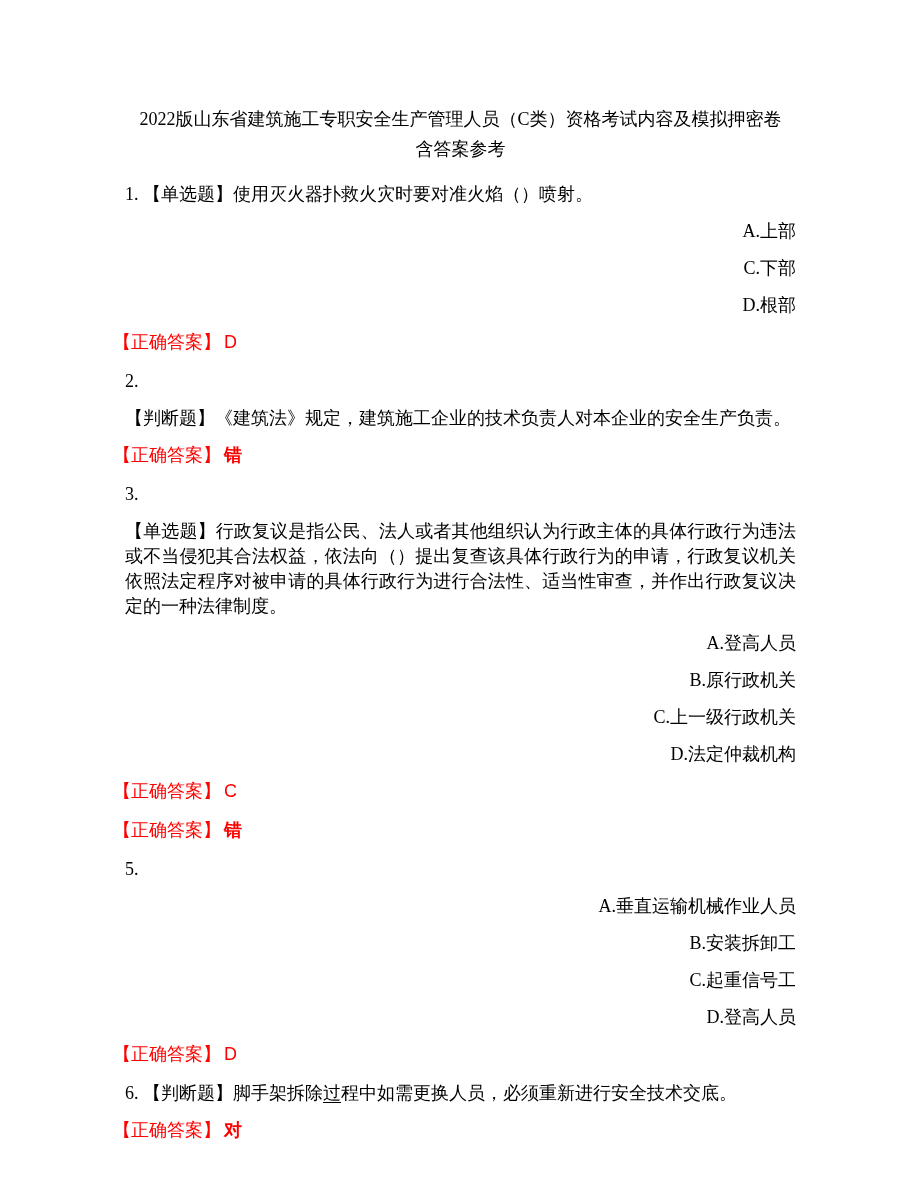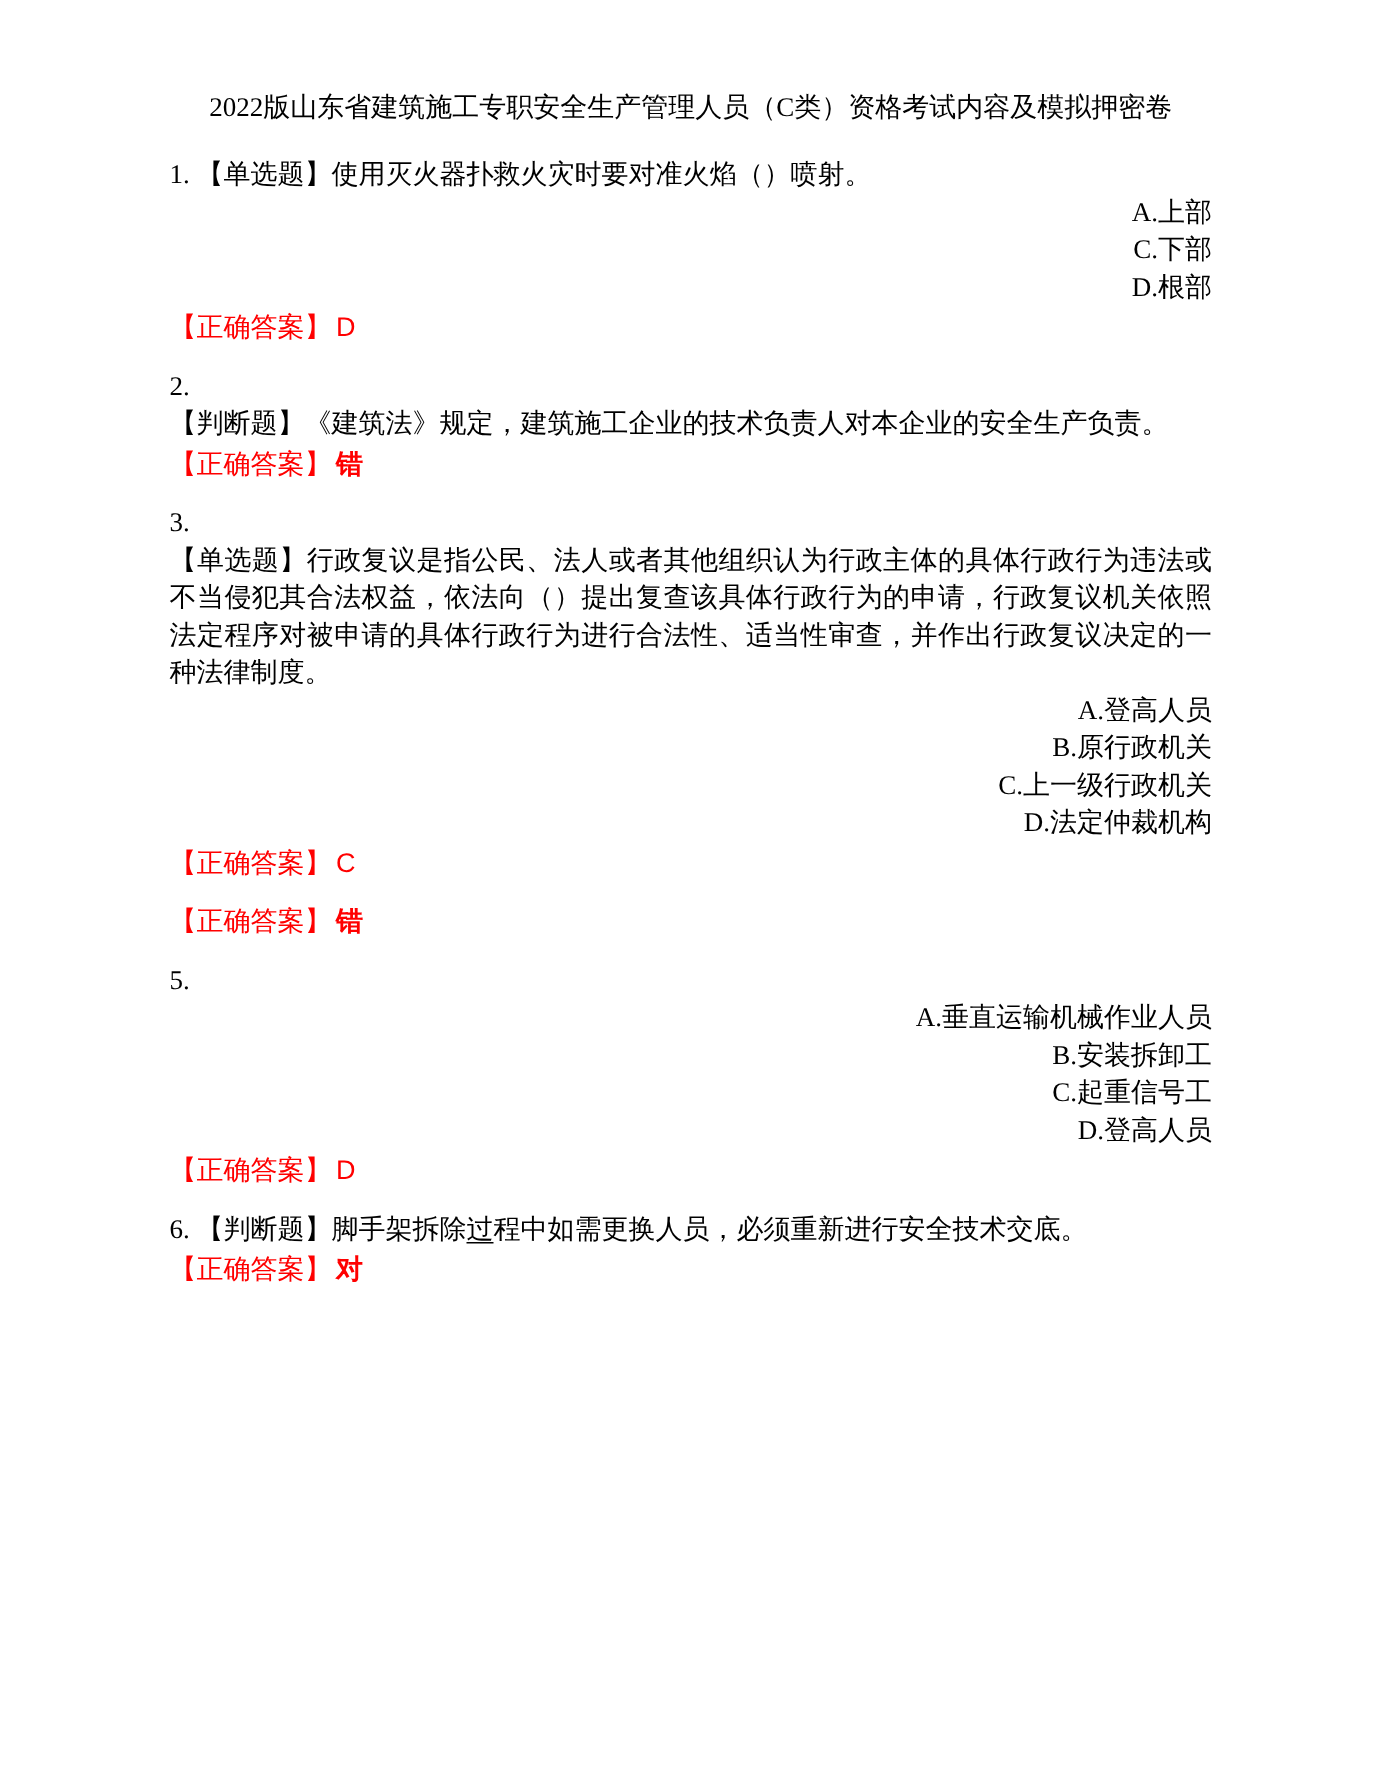--- a/index.html
+++ b/index.html
@@ -12,35 +12,35 @@
     height: 1191px;
     overflow: hidden;
     font-family: "Liberation Serif", "DejaVu Serif", serif;
     color: #000000;
     position: relative;
   }
   .page {
     box-sizing: border-box;
     width: 920px;
     height: 1191px;
-    padding: 56px 112px 40px 113px;
+    padding: 104px 112px 40px 113px;
   }
   .doc-title {
     text-align: center;
     font-size: 18px;
     line-height: 30px;
     font-weight: normal;
     margin: 0 0 18px 0;
   }
   .doc-title .title-line { display: block; }
   .question {
     margin: 0 0 14px 0;
   }
   .qline, .qnum, .qstem, .qoption {
-    margin: 0;
+    margin: 12px;
     font-size: 18px;
     line-height: 25px;
   }
   .qstem, .qline {
     text-align: justify;
     text-justify: inter-ideograph;
   }
   .qnum { text-align: left; }
   .qoption { text-align: right; }
   .answer-line {
@@ -61,20 +61,21 @@
   .answer-value.letter { font-weight: normal; }
   .u-mark { text-decoration: underline; text-underline-offset: 3px; }
 </style>
 </head>
 <body>
 
 <div class="page">
 
   <h1 class="doc-title">
     <span class="title-line">2022版山东省建筑施工专职安全生产管理人员（C类）资格考试内容及模拟押密卷</span>
+    <span class="title-line">含答案参考</span>
   </h1>
 
   <div class="question">
     <p class="qline">1. 【单选题】使用灭火器扑救火灾时要对准火焰（）喷射。</p>
     <p class="qoption">A.上部</p>
     <p class="qoption">C.下部</p>
     <p class="qoption">D.根部</p>
     <p class="answer-line"><span class="answer-label">【正确答案】</span><span class="answer-value letter">D</span></p>
   </div>
 

